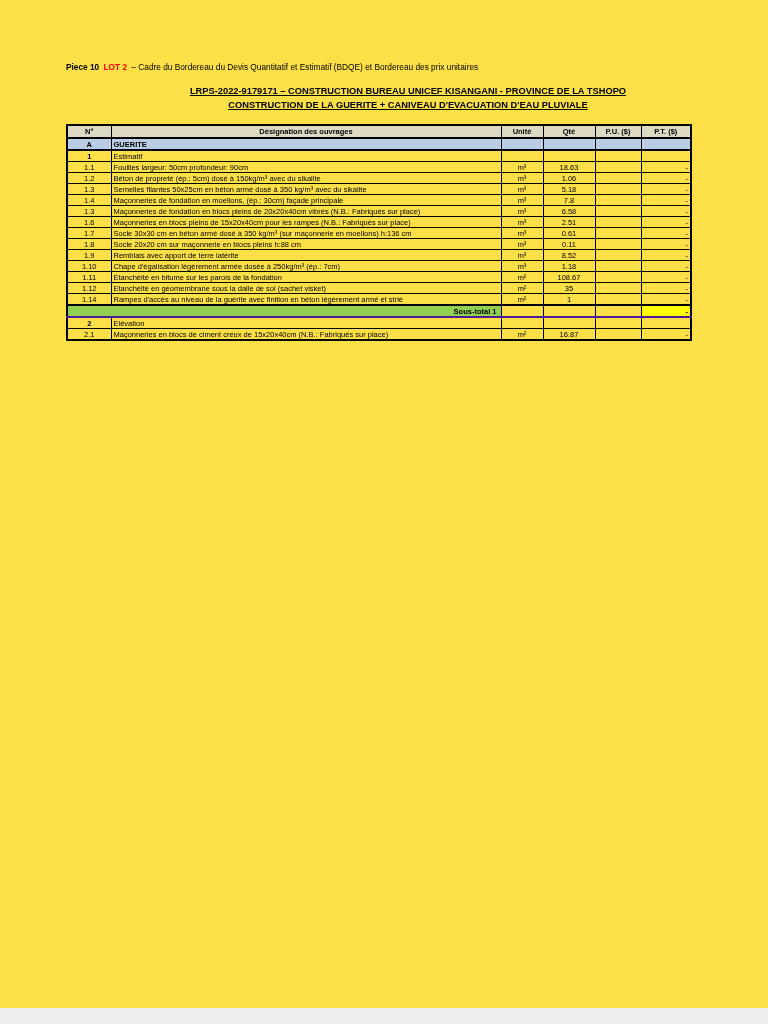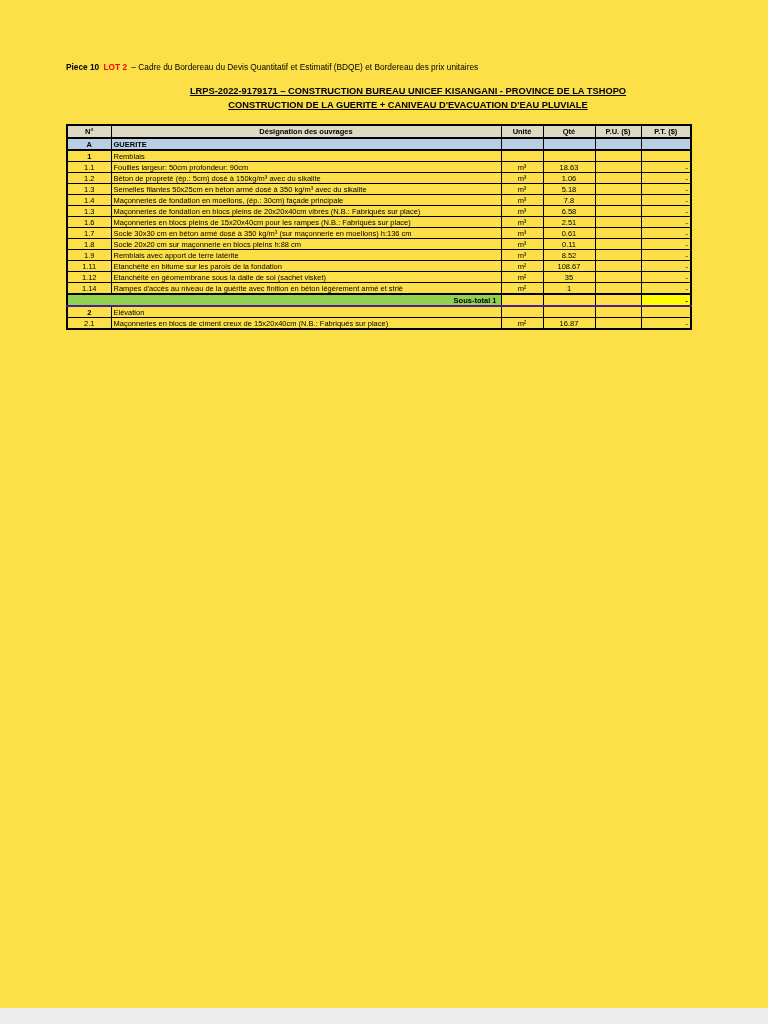--- a/index.html
+++ b/index.html
@@ -97,21 +97,21 @@
           <tr class="row-section">
             <td class="c-num">A</td>
             <td class="c-desig">GUERITE</td>
             <td class="c-unit"></td>
             <td class="c-qty"></td>
             <td class="c-pu"></td>
             <td class="c-pt"></td>
           </tr>
           <tr class="row-group">
             <td class="c-num">1</td>
-            <td class="c-desig">Remblais</td>
+            <td class="c-desig">Estimatif</td>
             <td class="c-unit"></td>
             <td class="c-qty"></td>
             <td class="c-pu"></td>
             <td class="c-pt"></td>
           </tr>
           <tr class="row-item">
             <td class="c-num">1.1</td>
             <td class="c-desig">Fouilles largeur: 50cm profondeur: 90cm</td>
             <td class="c-unit">m³</td>
             <td class="c-qty">18.63</td>
@@ -172,20 +172,28 @@
             <td class="c-unit">m³</td>
             <td class="c-qty">0.11</td>
             <td class="c-pu"></td>
             <td class="c-pt">-</td>
           </tr>
           <tr class="row-item">
             <td class="c-num">1.9</td>
             <td class="c-desig">Remblais avec apport de terre latérite</td>
             <td class="c-unit">m³</td>
             <td class="c-qty">8.52</td>
+            <td class="c-pu"></td>
+            <td class="c-pt">-</td>
+          </tr>
+          <tr class="row-item">
+            <td class="c-num">1.10</td>
+            <td class="c-desig">Chape d'égalisation légèrement armée dosée à 250kg/m³ (ép.: 7cm)</td>
+            <td class="c-unit">m³</td>
+            <td class="c-qty">1.18</td>
             <td class="c-pu"></td>
             <td class="c-pt">-</td>
           </tr>
           <tr class="row-item">
             <td class="c-num">1.11</td>
             <td class="c-desig">Etanchéité en bitume sur les parois de la fondation</td>
             <td class="c-unit">m²</td>
             <td class="c-qty">108.67</td>
             <td class="c-pu"></td>
             <td class="c-pt">-</td>

